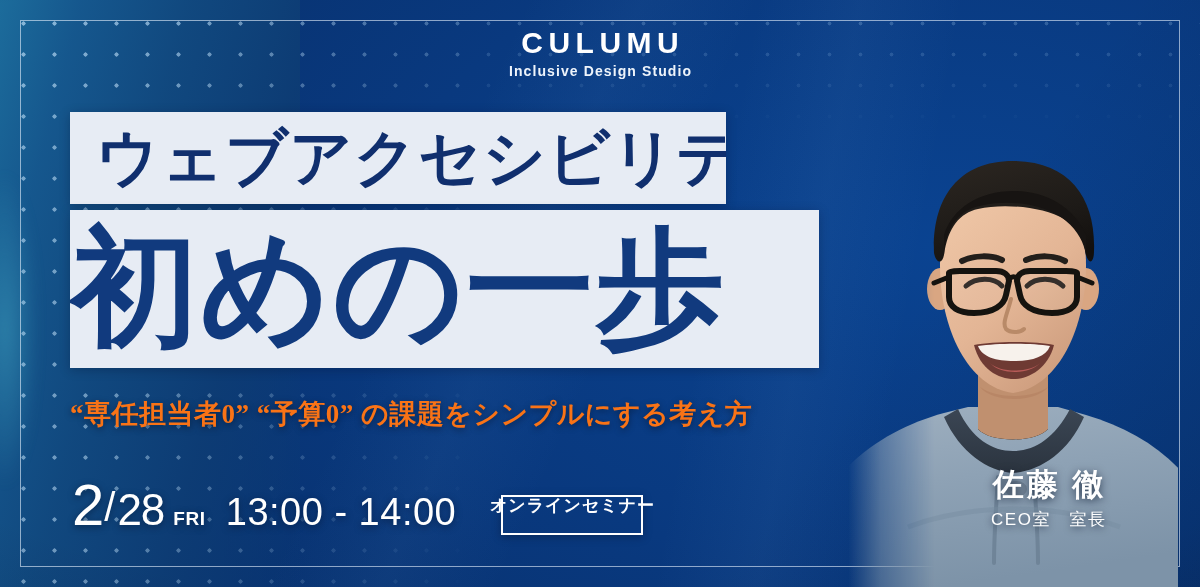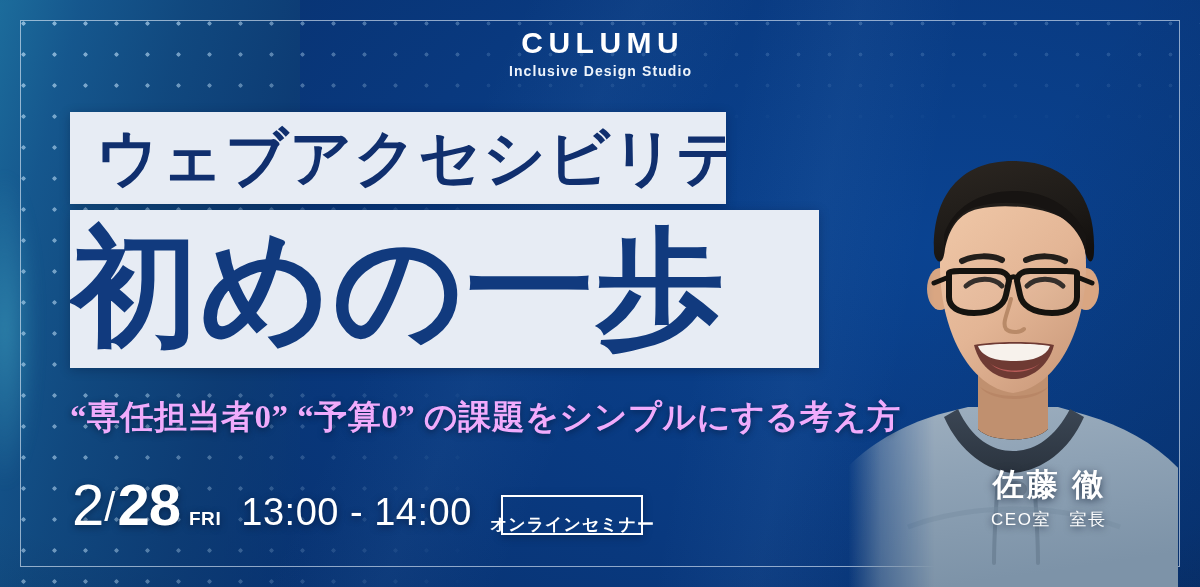--- a/index.html
+++ b/index.html
@@ -146,23 +146,23 @@
     line-height: 1;
     letter-spacing: 2px;
     white-space: nowrap;
   }
 
   
   .subtitle {
     position: absolute;
     left: 70px; top: 398px;
     width: 800px;
-    color: #f0abfc;
+    color: #f97316;
     font-family: "Liberation Serif", "DejaVu Serif", serif;
-    font-size: 33px;
+    font-size: 27px;
     font-weight: 700;
     line-height: 1.2;
     letter-spacing: .5px;
     white-space: nowrap;
     text-shadow: 0 2px 6px rgba(2,14,35,.55);
     z-index: 6;
   }
 
   
   .date-row {
@@ -182,22 +182,22 @@
   }
   .date-slash {
     font-size: 40px;
     font-weight: 300;
     line-height: 1;
     margin: 0 2px 0 1px;
     transform: translateY(-4px);
     display: inline-block;
   }
   .date-day {
-    font-size: 58px;
-    font-weight: 700;
+    font-size: 44px;
+    font-weight: 400;
     line-height: 1;
     letter-spacing: -1px;
   }
   .date-dow {
     font-size: 19px;
     font-weight: 700;
     letter-spacing: .6px;
     margin-left: 9px;
     line-height: 1;
   }
@@ -209,21 +209,21 @@
     line-height: 1;
   }
 
   
   .badge {
     position: absolute;
     left: 501px; top: 495px;
     width: 142px; height: 40px;
     border: 2px solid #ffffff;
     display: flex;
-    align-items: flex-end;
+    align-items: flex-start;
     justify-content: center;
     z-index: 6;
     box-shadow: 0 2px 8px rgba(2,14,35,.35);
   }
   .badge-label {
     color: #ffffff;
     font-size: 17px;
     font-weight: 700;
     letter-spacing: 1px;
     line-height: 1;

